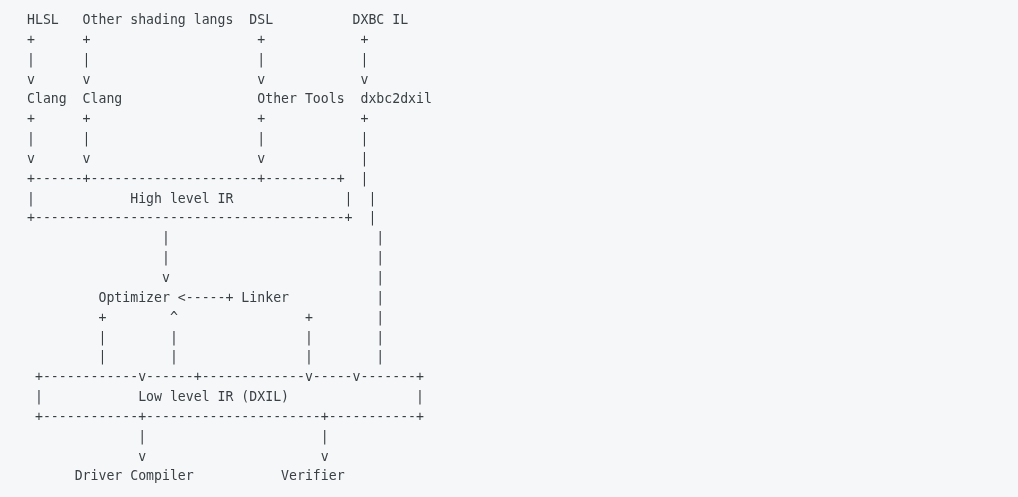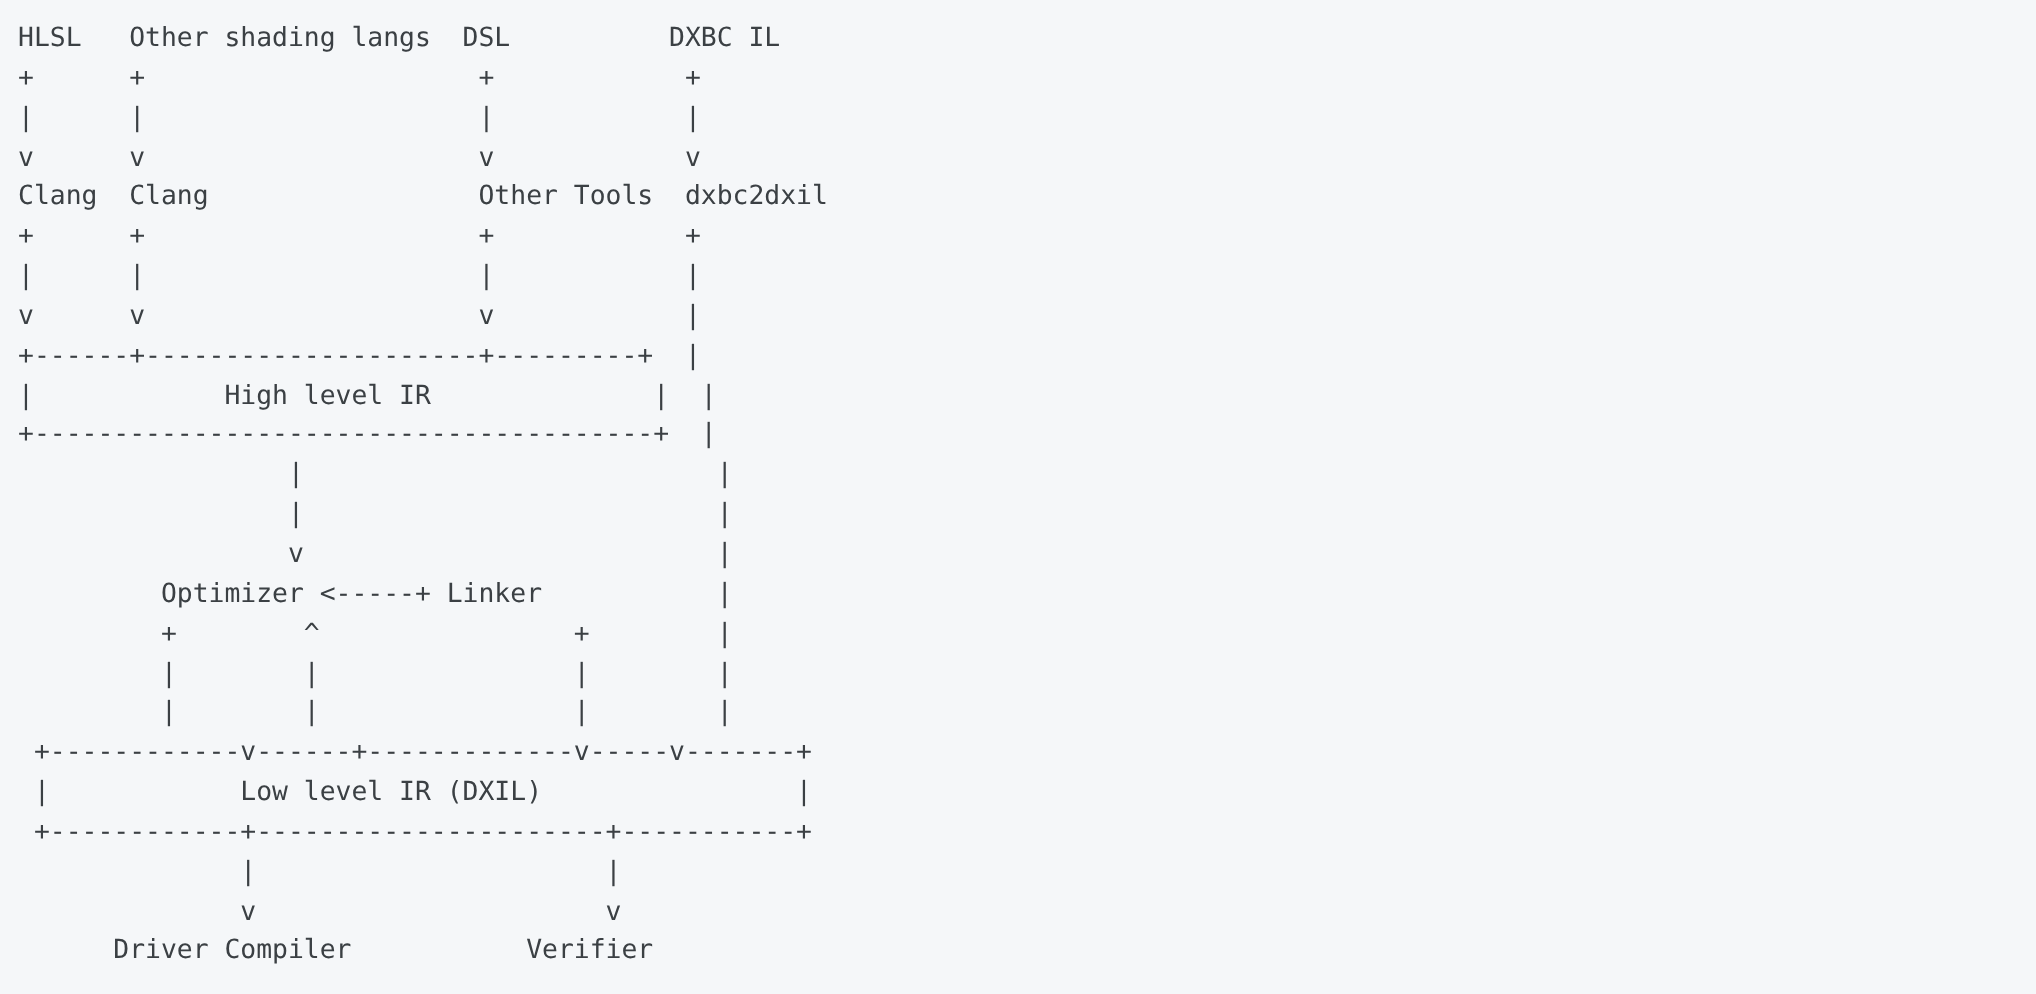--- a/index.html
+++ b/index.html
@@ -9,21 +9,21 @@
     background: #f5f7f9;
   }
   body {
     width: 1018px;
     height: 497px;
     overflow: hidden;
     font-family: "DejaVu Sans Mono", "Liberation Mono", monospace;
   }
   #ascii-diagram {
     position: absolute;
-    left: 9px;
+    left: 27px;
     top: 10px;
     margin: 0;
     padding: 0;
     font-family: "DejaVu Sans Mono", "Liberation Mono", monospace;
     font-size: 13.2px;
     line-height: 19.85px;
     letter-spacing: 0px;
     color: #3b4044;
     white-space: pre;
     font-variant-ligatures: none;

